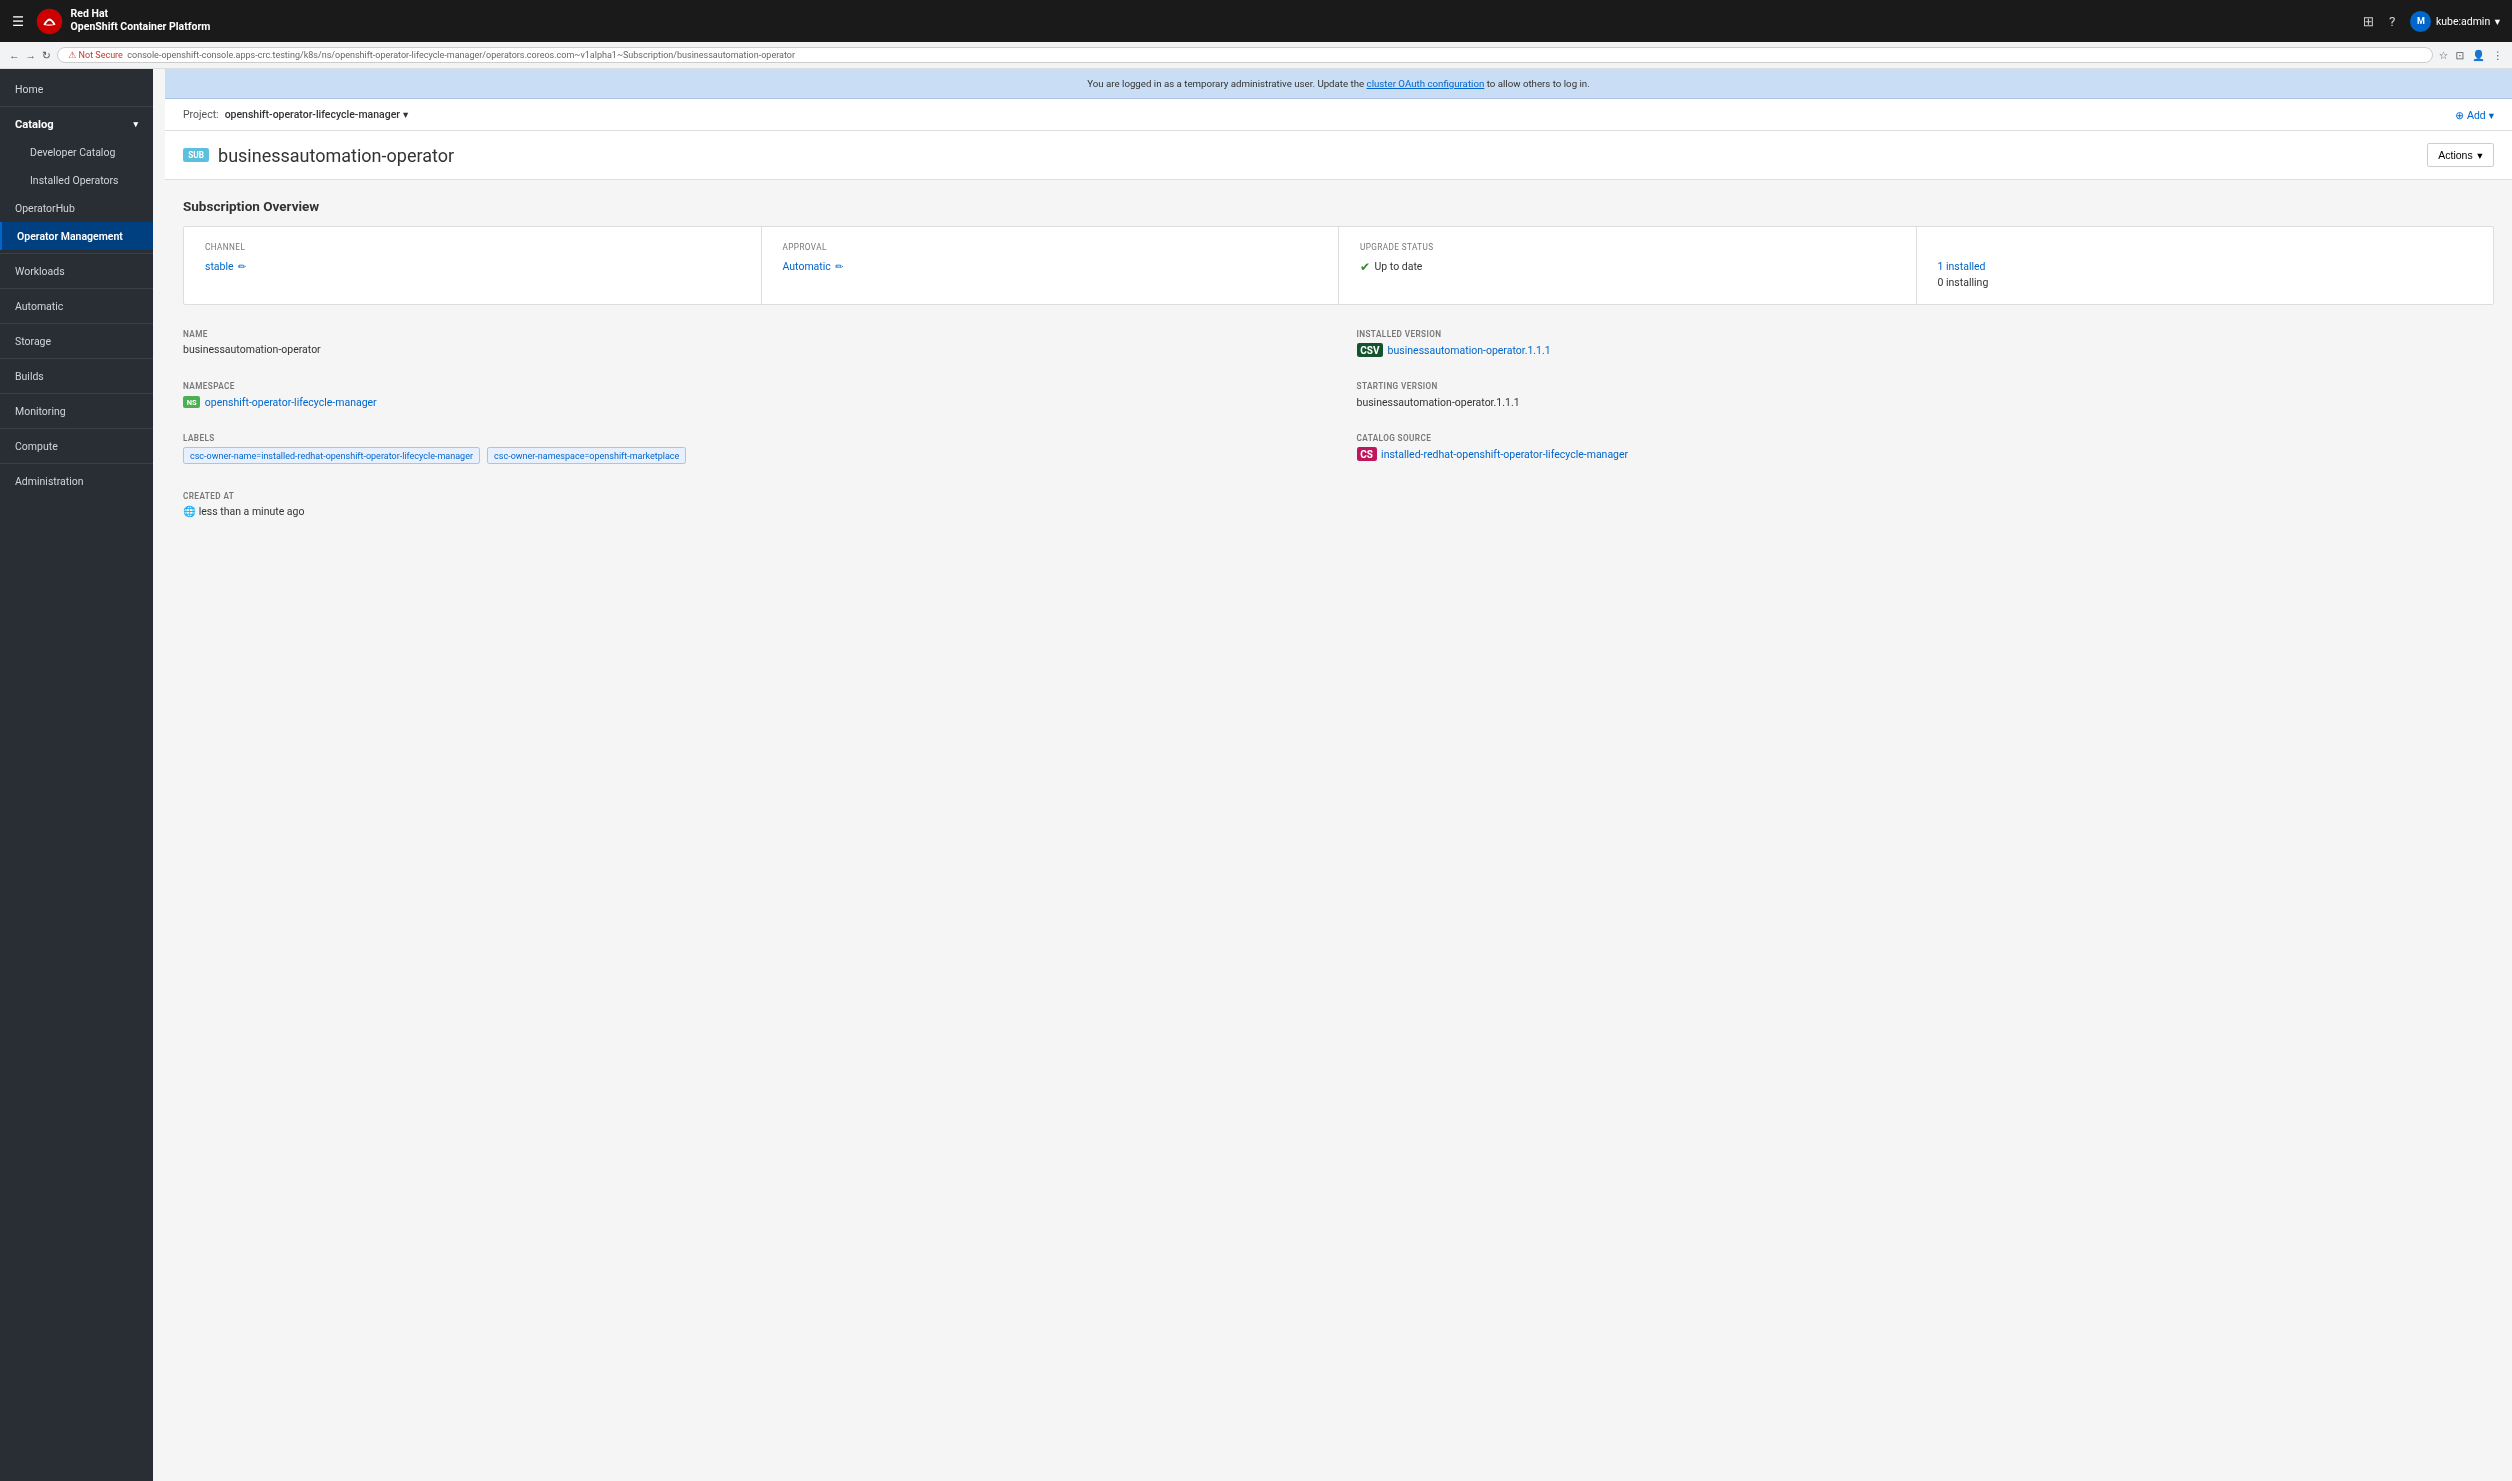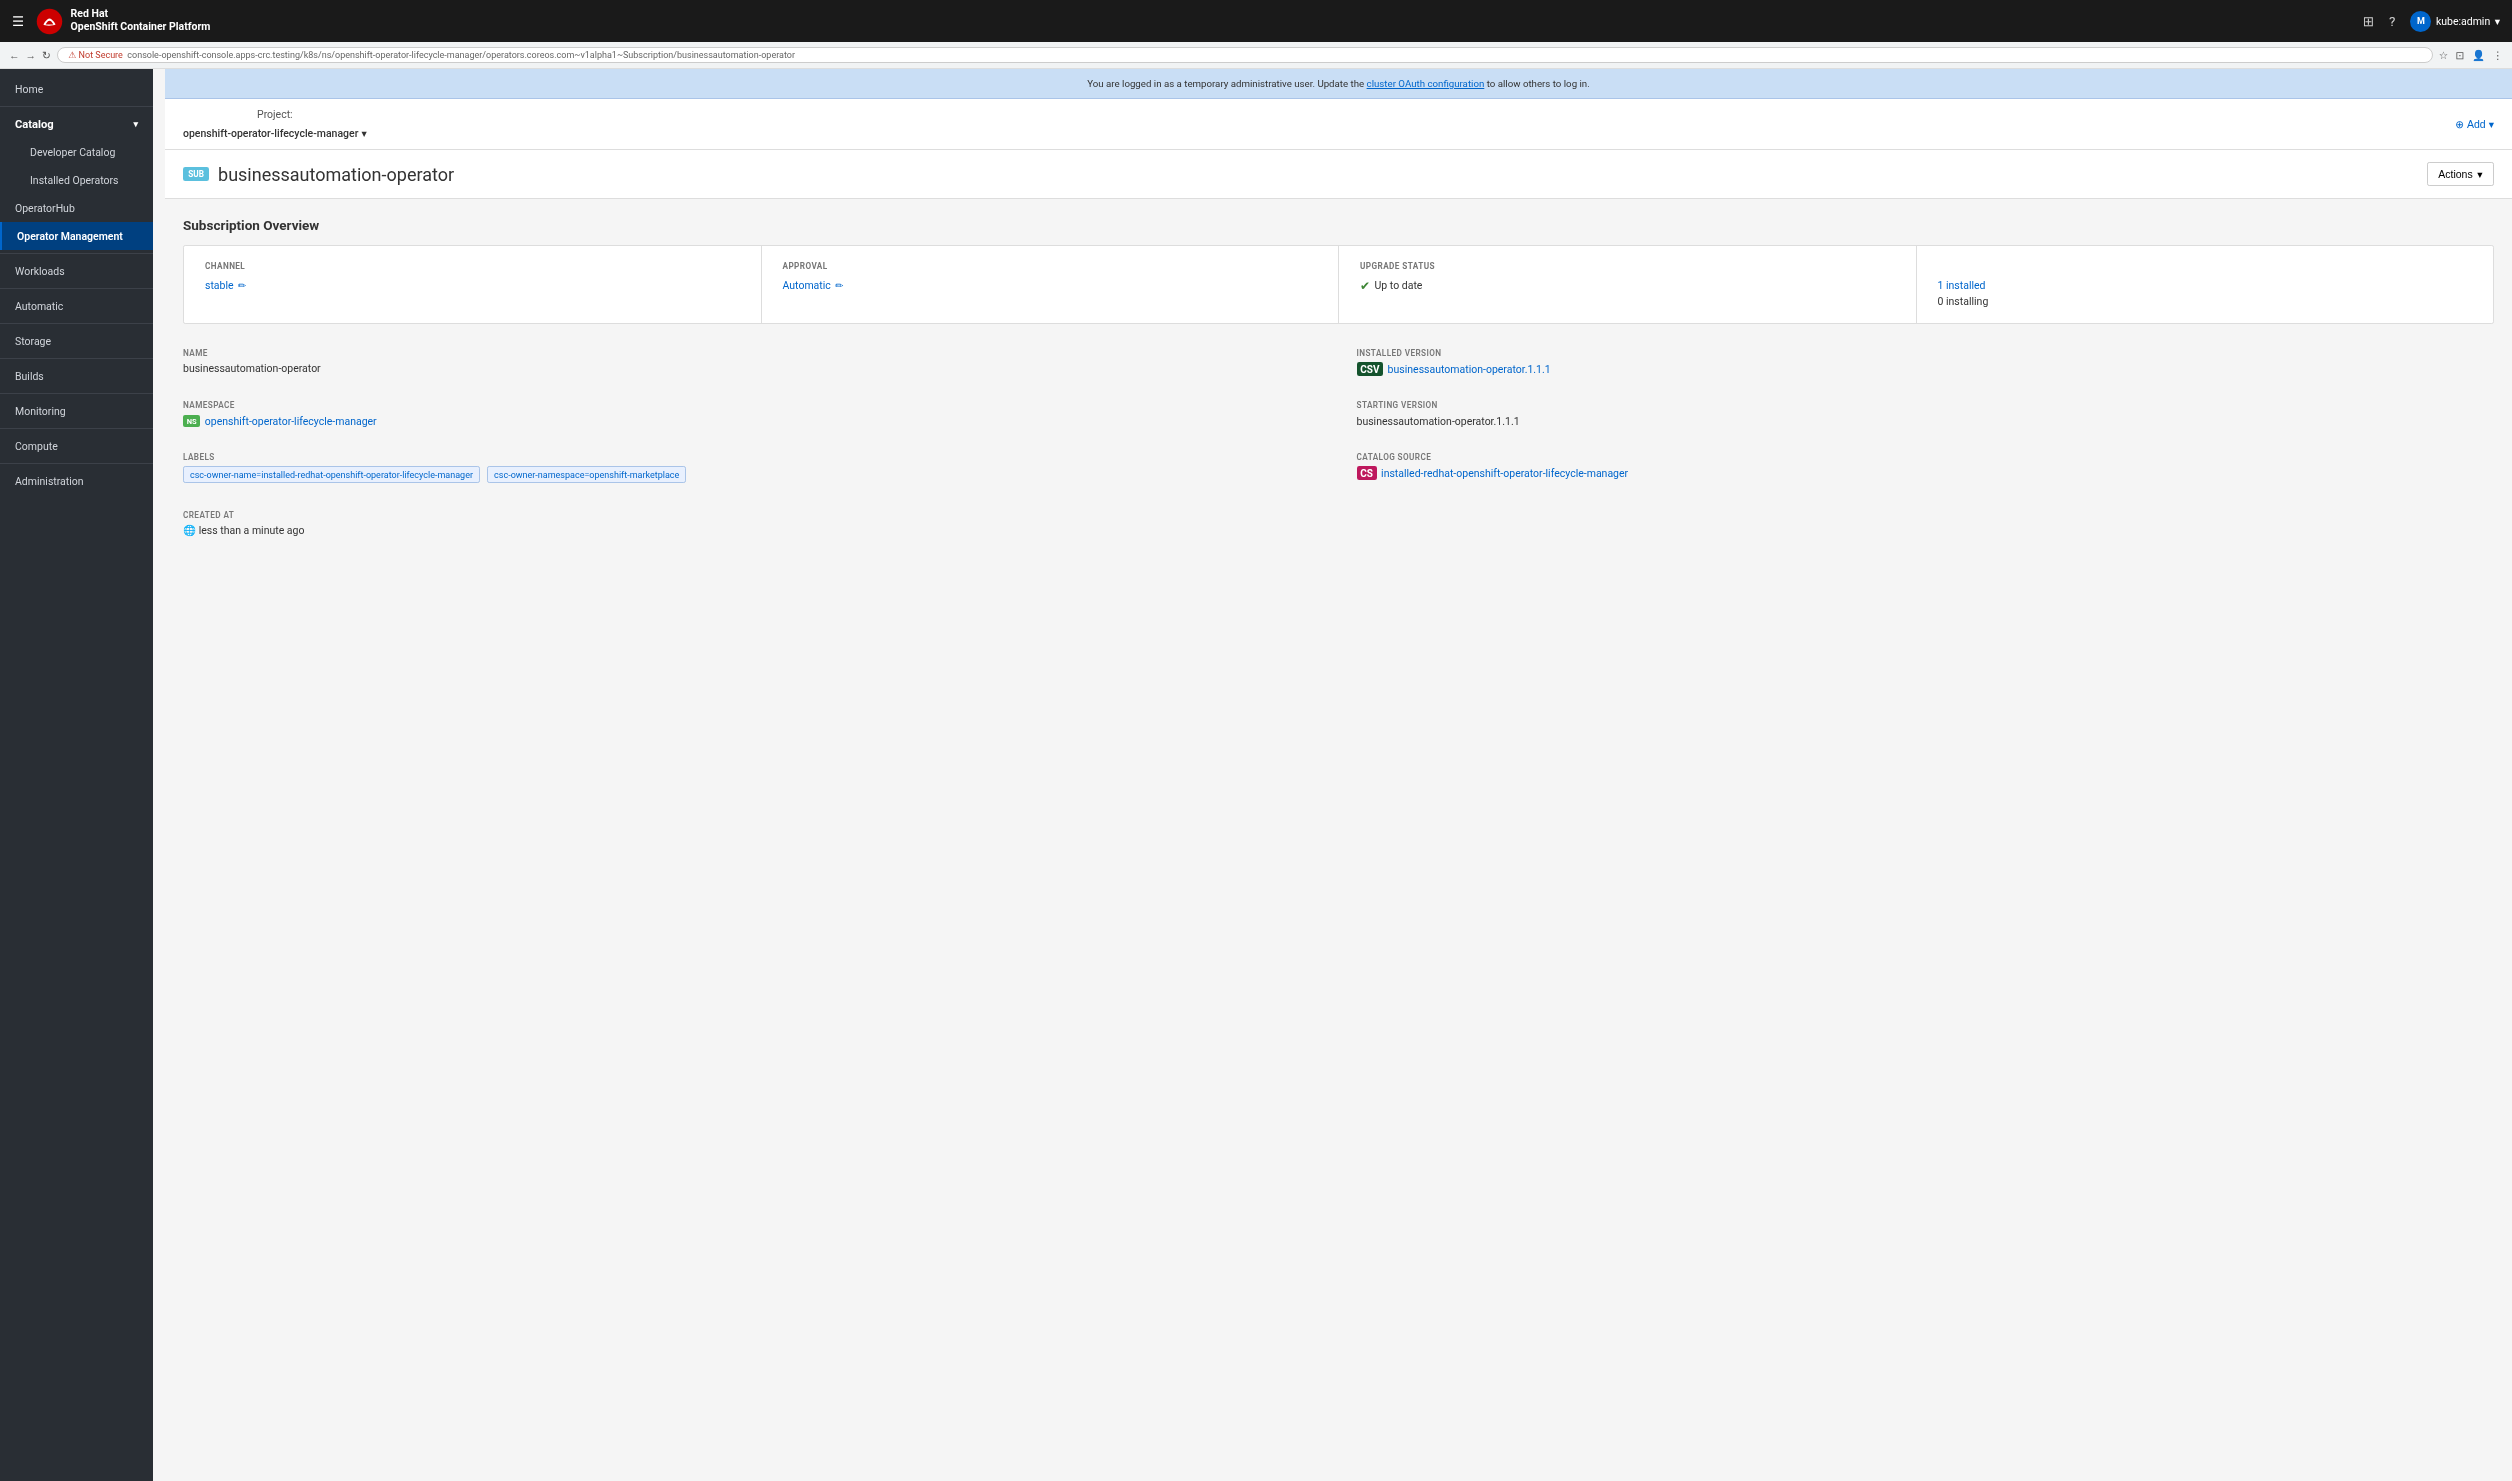--- a/index.html
+++ b/index.html
@@ -111,21 +111,21 @@
 
     
     .project-bar {
       background: #fff;
       padding: 9px 18px;
       display: flex;
       align-items: center;
       justify-content: space-between;
       border-bottom: 0.7px solid #ddd;
     }
-    .project-selector { display: flex; align-items: center; gap: 6px; font-size: 10.5px; flex-direction: column; }
+    .project-selector { display: flex; align-items: center; gap: 6px; font-size: 10.5px; }
     .project-label { color: #555; }
     .project-name { color: #333; font-weight: 500; display: flex; align-items: center; gap: 3px; cursor: pointer; }
     .add-btn {
       background: none;
       border: none;
       color: #06c;
       cursor: pointer;
       font-size: 10.5px;
       display: flex;
       align-items: center;
@@ -196,21 +196,21 @@
       margin-bottom: 24px;
     }
     .sub-card-col {
       flex: 1;
       padding: 15px 21px;
       border-right: 0.7px solid #ddd;
     }
     .sub-card-col:last-child { border-right: none; }
     .sub-card-label {
       font-size: 8.2px;
-      font-weight: 700;
+      font-weight: 400;
       color: #777;
       letter-spacing: 0.05em;
       text-transform: uppercase;
       margin-bottom: 7.5px;
     }
     .sub-card-value { font-size: 10.5px; color: #333; }
     .edit-link { color: #06c; text-decoration: none; display: flex; align-items: center; gap: 4.5px; cursor: pointer; }
     .pencil-icon { font-size: 9.7px; }
     .installed-link { color: #06c; text-decoration: none; cursor: pointer; font-size: 10.5px; display: block; margin-bottom: 3px; }
     .installing-text { font-size: 10.5px; color: #333; }

